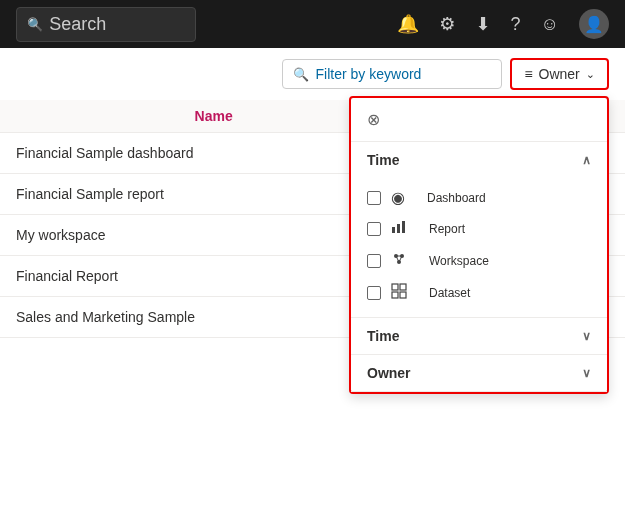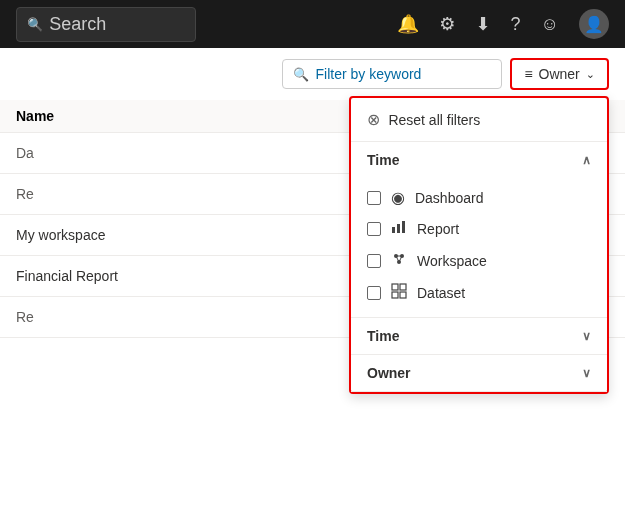--- a/index.html
+++ b/index.html
@@ -79,21 +79,21 @@
     .filter-button-icon { font-size: 14px; }
     .filter-button-chevron { font-size: 11px; }
 
     
     .table-header {
       display: flex;
       padding: 8px 16px;
       border-bottom: 1px solid #edebe9;
       background: #faf9f8;
     }
-    .table-col-name { flex: 2; font-weight: 600; color: #000000; }
+    .table-col-name { flex: 2; font-weight: 600; color: #be185d; text-align: center; }
     .table-col-type { flex: 1; font-weight: 600; color: #323130; }
 
     
     .table-row {
       display: flex;
       padding: 12px 16px;
       border-bottom: 1px solid #edebe9;
       background: #fff;
     }
     .table-cell-name { flex: 2; color: #323130; }
@@ -146,21 +146,21 @@
       color: #323130;
     }
     .filter-checkbox {
       width: 14px; height: 14px;
       border: 1px solid #666;
       border-radius: 2px;
       display: inline-block;
       flex-shrink: 0;
     }
     .filter-option-icon { font-size: 16px; color: #444; }
-    .filter-option-label { font-size: 14px; }
+    .filter-option-label { font-size: 12px; margin-left: 12px; }
   </style>
 </head>
 <body>
 
 <div class="navbar">
   <div class="navbar-search">
     <span class="navbar-search-icon">🔍</span>
     <span class="navbar-search-text">Search</span>
   </div>
   <div class="navbar-spacer"></div>
@@ -190,43 +190,45 @@
     </button>
   </div>
 
   <div class="table-header">
     <div class="table-col-name">Name</div>
     <div class="table-col-type">Ty</div>
   </div>
 
   <div id="table-body">
       <div class="table-row">
+      <div class="table-cell-name">Financial Sample dashboard</div>
       <div class="table-cell-type">Da</div>
     </div>
       <div class="table-row">
+      <div class="table-cell-name">Financial Sample report</div>
       <div class="table-cell-type">Re</div>
     </div>
       <div class="table-row">
       <div class="table-cell-name">My workspace</div>
       <div class="table-cell-type">Wo</div>
     </div>
       <div class="table-row">
       <div class="table-cell-name">Financial Report</div>
       <div class="table-cell-type">Da</div>
     </div>
       <div class="table-row">
+      <div class="table-cell-name">Sales and Marketing Sample</div>
       <div class="table-cell-type">Re</div>
     </div>
     </div>
 
   <div class="filter-panel">
 
     <div class="filter-panel-reset">
       <span class="reset-icon">⊗</span>
-      <span>Reset all filters</span>
     </div>
 
     <div class="filter-section">
       <div class="filter-section-header">
         <span>Time</span>
         <span class="chevron-icon">∧</span>
       </div>
       <div class="filter-section-body">
         <div class="filter-option">
           <span class="filter-checkbox"></span>

